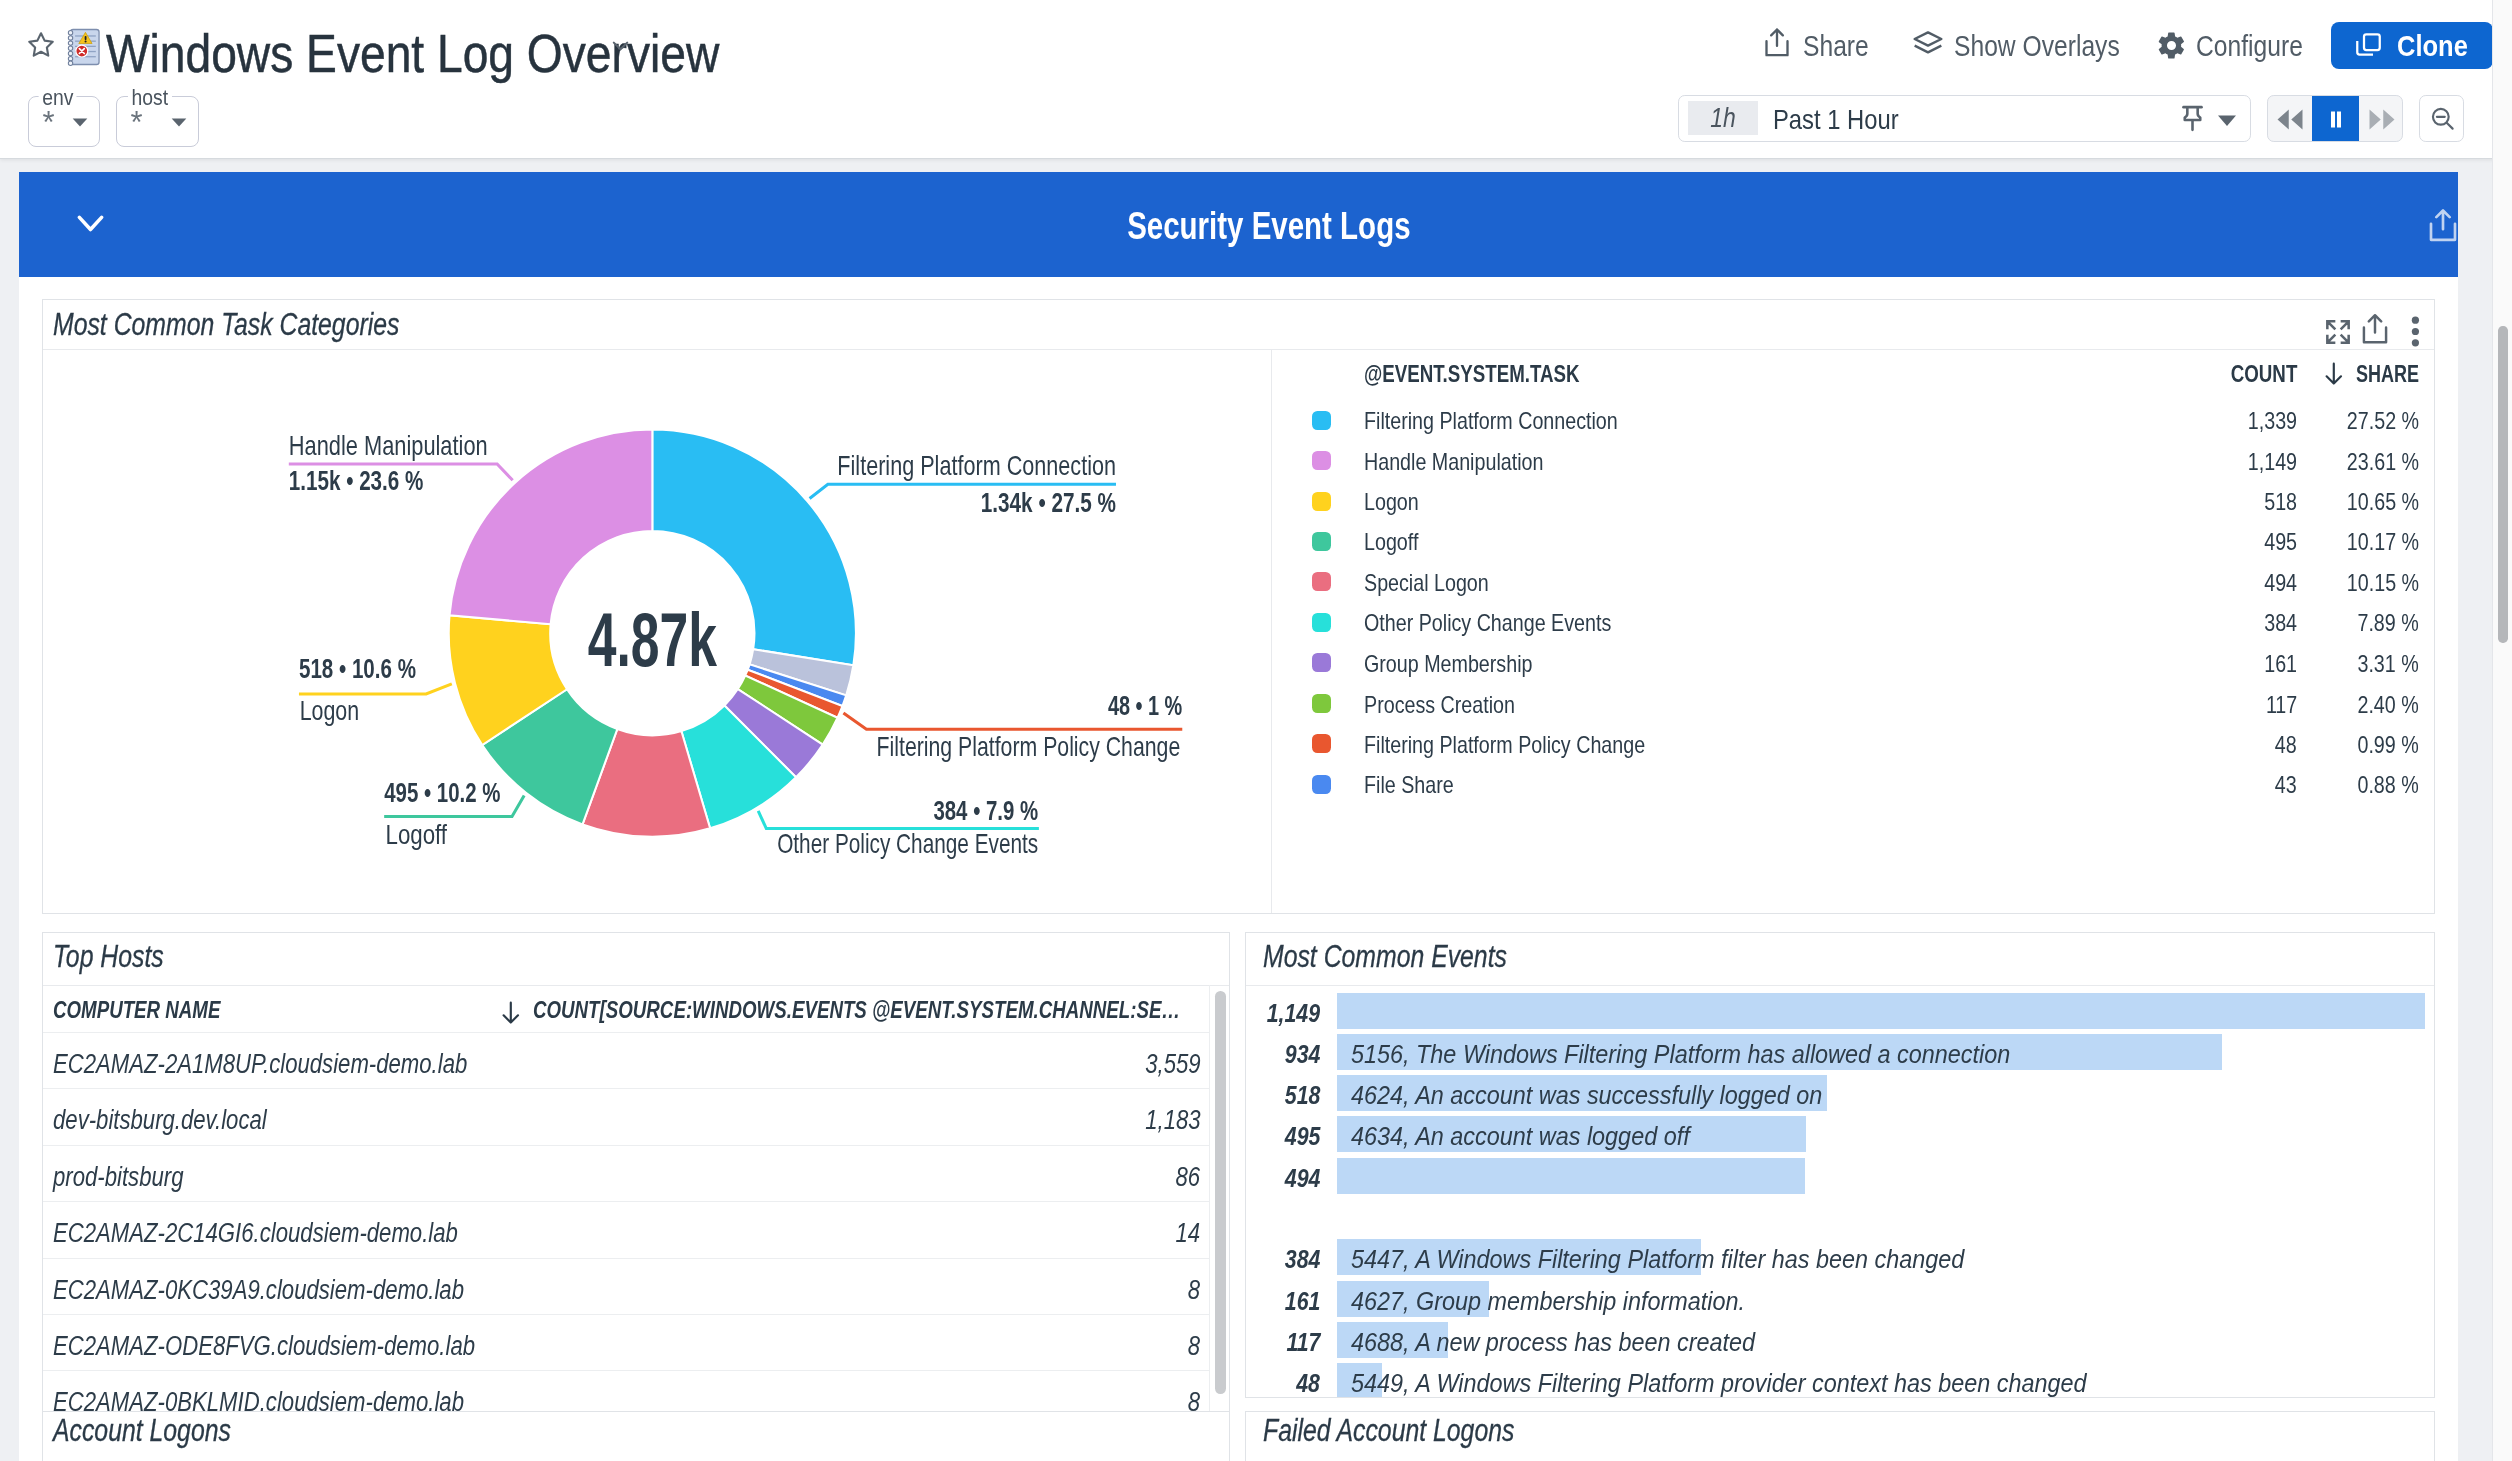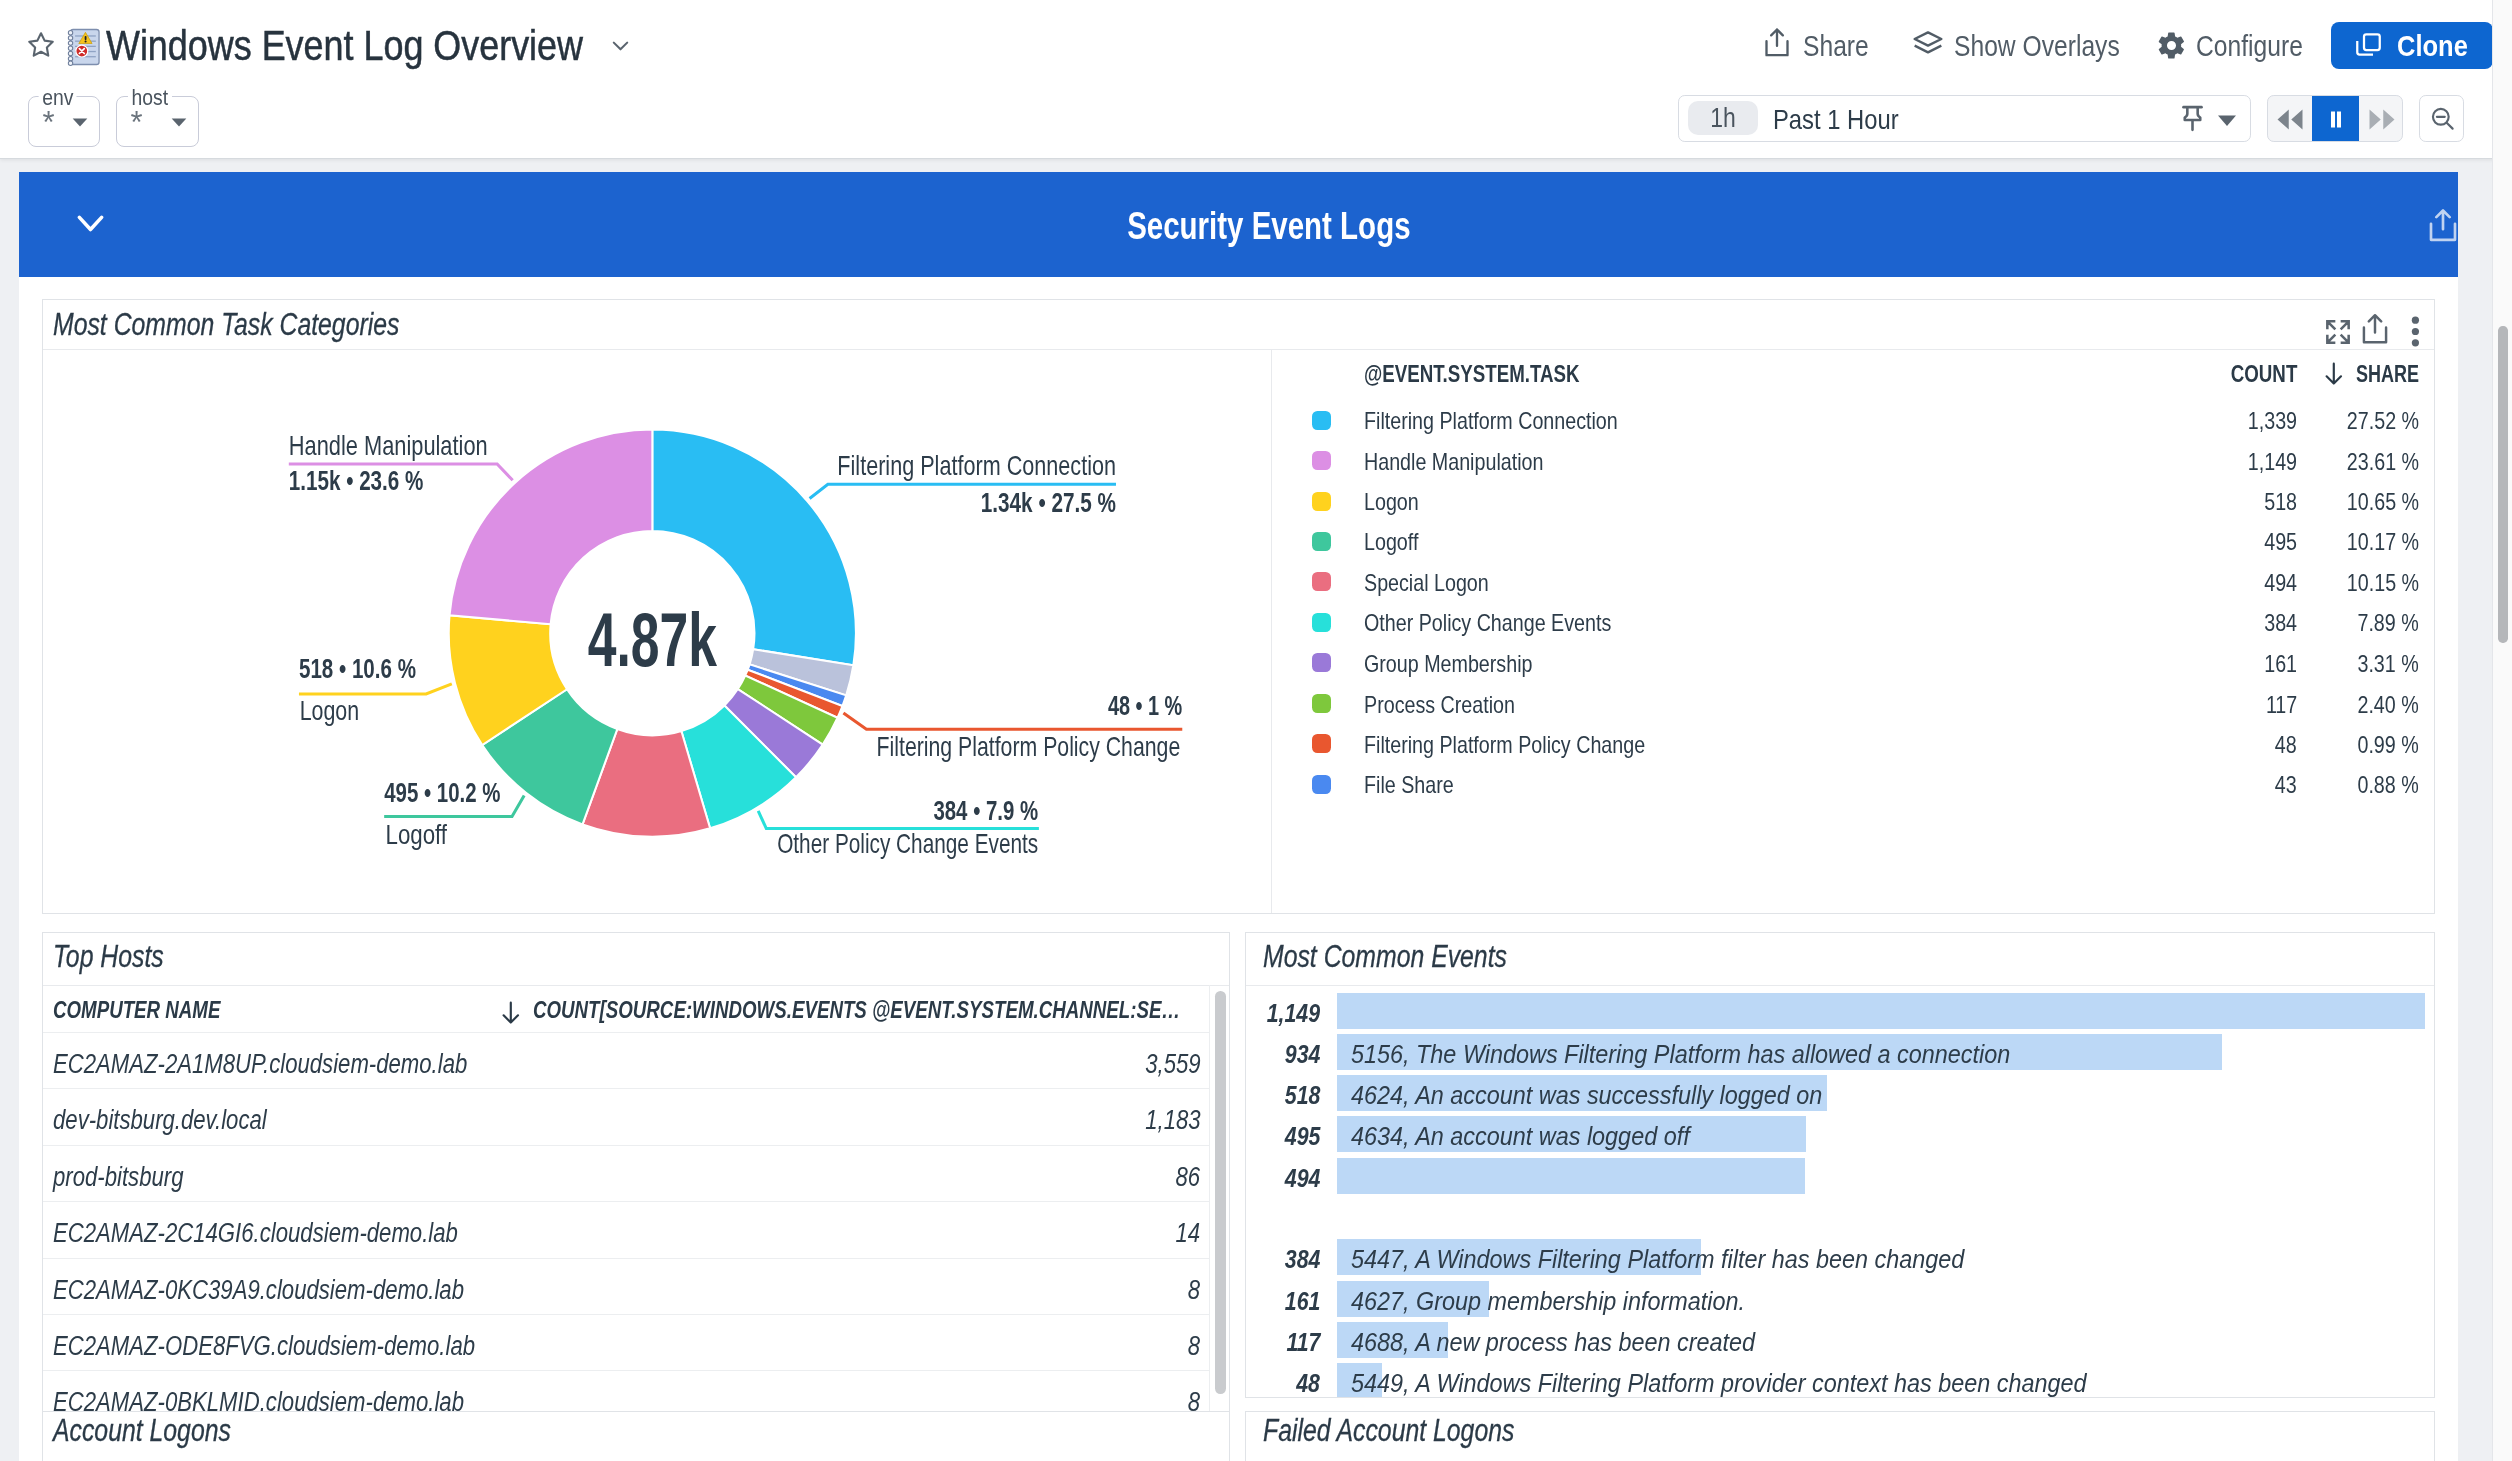--- a/index.html
+++ b/index.html
@@ -4,37 +4,37 @@
 * { margin:0; padding:0; box-sizing:border-box; }
 html,body { width:2512px; height:1461px; background:#eef0f3; overflow:hidden;
   font-family:"Liberation Sans",sans-serif; color:#2d3c49; }
 .abs { position:absolute; }
 svg { display:block; }
 .sxl { display:inline-block; transform:scaleX(.82); transform-origin:0 50%; white-space:nowrap; }
 .sxr { display:inline-block; transform:scaleX(.82); transform-origin:100% 50%; white-space:nowrap; }
 
 #header { position:absolute; left:0; top:0; width:2512px; height:159px; background:#fff;
   border-bottom:1.4px solid #d6dade; box-shadow:0 1.4px 4px rgba(0,0,0,.08); z-index:5; }
-#title { position:absolute; left:106px; top:21.6px; font-size:42px; color:#27333e; -webkit-text-stroke:0.5px #27333e; }
+#title { position:absolute; left:106px; top:21.6px; font-size:54px; color:#27333e; -webkit-text-stroke:0.5px #27333e; }
 #title span { display:inline-block; transform:scaleX(.855); transform-origin:0 50%; white-space:nowrap; }
 .hbtn { position:absolute; top:30px; font-size:29px; color:#515c66; }
 .hbtn span { display:inline-block; transform:scaleX(.85); transform-origin:0 50%; white-space:nowrap; }
 #clonebtn { position:absolute; left:2331px; top:22px; width:162px; height:47px; background:#0d66d0;
   border-radius:8px; color:#fff; font-size:30px; font-weight:700; }
 #clonebtn span { position:absolute; left:66px; top:7.4px; transform:scaleX(.85); transform-origin:0 50%; }
 
 .varbox { position:absolute; top:96px; height:51px; border:1.4px solid #c9ccd9; border-radius:8px; background:#fff; }
 .varlab { position:absolute; top:-12px; font-size:22px; color:#4a545e; background:#fff; padding:0 4px;
   transform:scaleX(.88); }
 .varstar { position:absolute; left:13.5px; top:8px; font-size:31px; color:#6b747d; }
 
 #timebox { position:absolute; left:1678px; top:95px; width:573px; height:47px; background:#fff;
   border:1.4px solid #d8dce3; border-radius:6.8px; }
 #pill1h { position:absolute; left:8.8px; top:4.7px; width:70px; height:34px; background:#e9ebef;
-  border-radius:10px; font-size:27px; color:#4a545e; text-align:center; line-height:34px; }
+  border-radius:0; font-size:27px; color:#4a545e; text-align:center; line-height:34px;font-style:italic; }
 #pill1h span { display:inline-block; transform:scaleX(.85); }
 #timetext { position:absolute; left:94px; top:8px; font-size:28px; color:#2d3c49; }
 #timetext span { display:inline-block; transform:scaleX(.85); transform-origin:0 50%; }
 #playgroup { position:absolute; left:2267px; top:95px; width:136px; height:47px; background:#f4f5f7;
   border:1.4px solid #d8dce3; border-radius:6.8px; overflow:hidden; }
 #pauseseg { position:absolute; left:44px; top:0; width:47px; height:47px; background:#0d66d0; }
 #zoombtn { position:absolute; left:2419px; top:95px; width:45px; height:47px; background:#fff;
   border:1.4px solid #d8dce3; border-radius:6.8px; }
 
 #band { position:absolute; left:19px; top:172px; width:2439px; height:105px; background:#1c63cf; }

